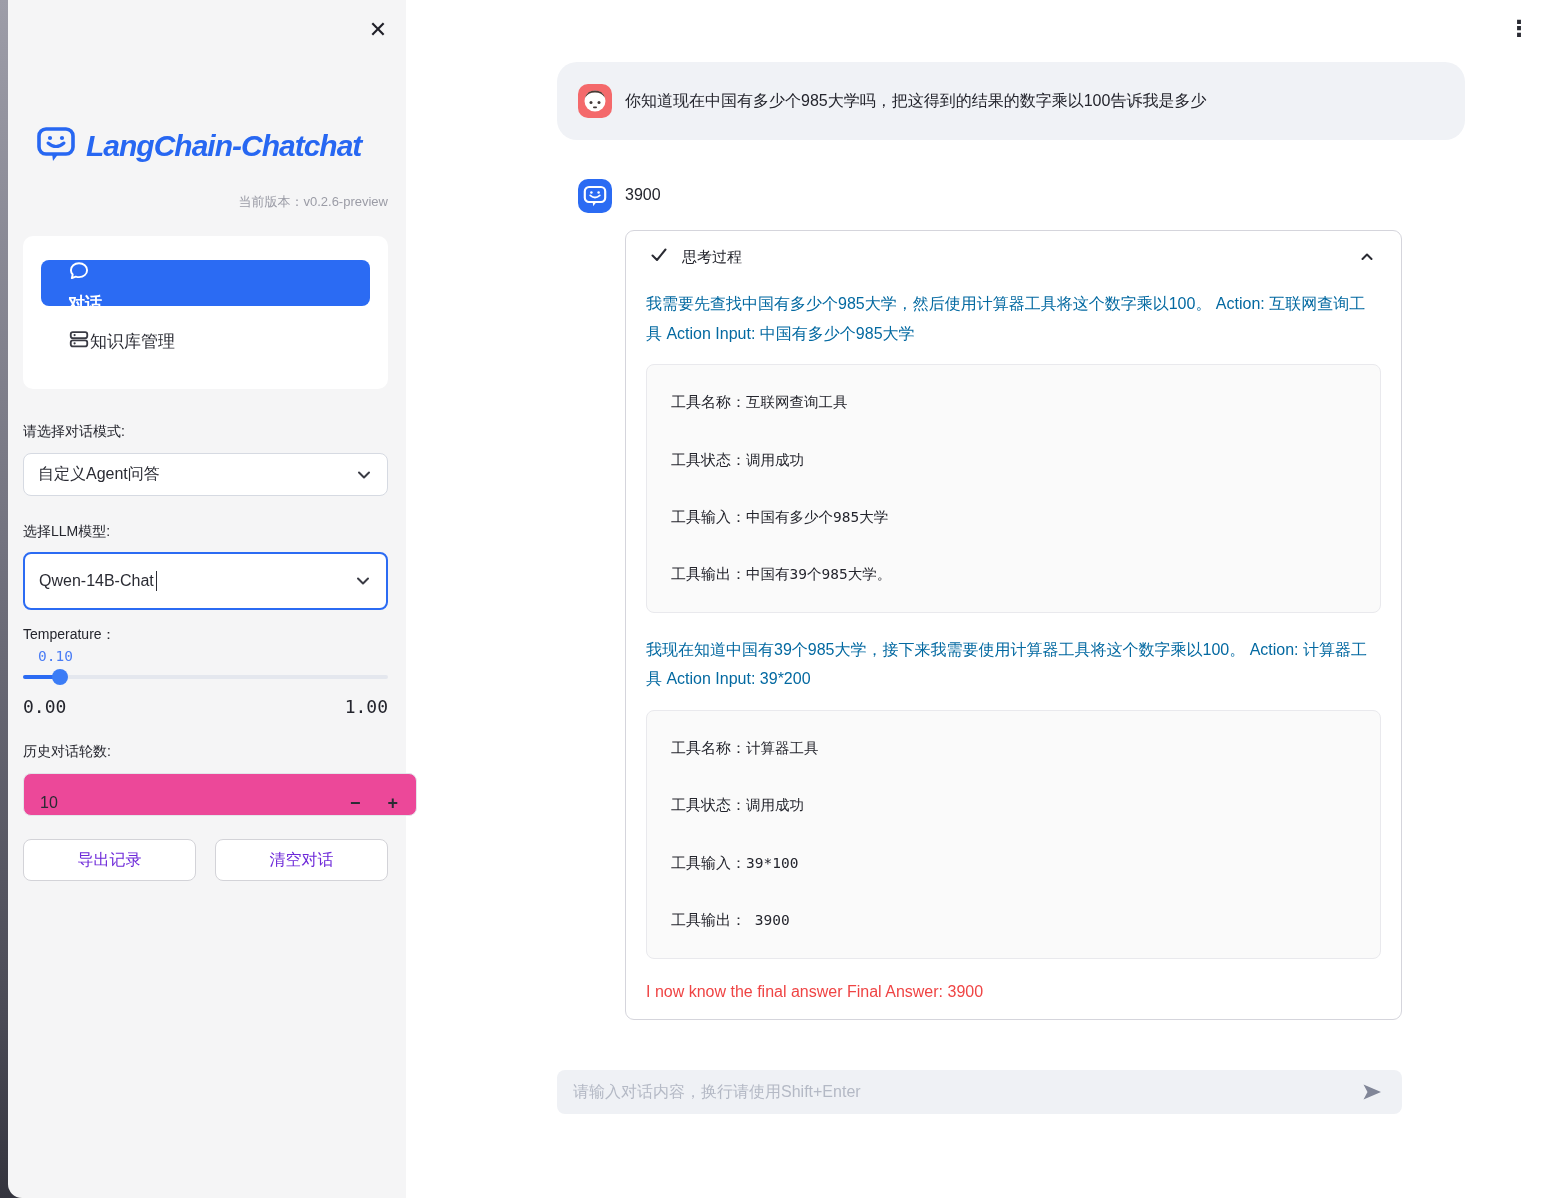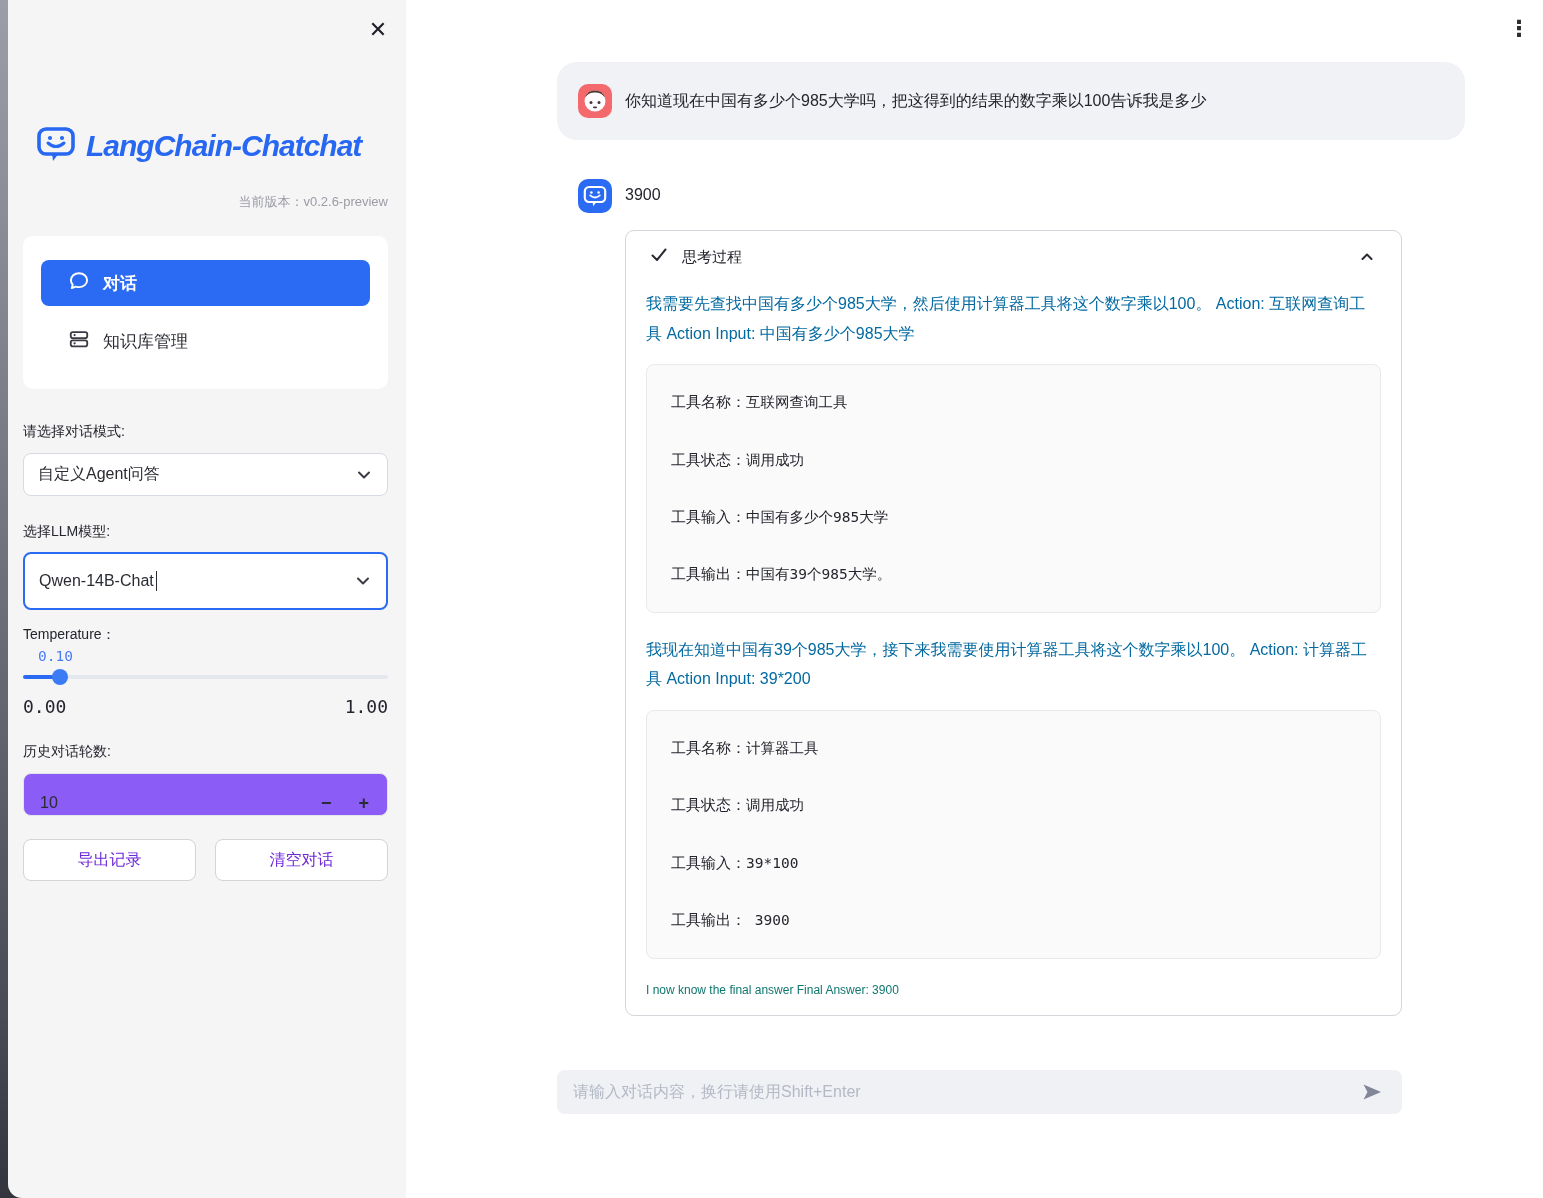--- a/index.html
+++ b/index.html
@@ -23,43 +23,43 @@
     display:flex; align-items:center; justify-content:center; font-size:22px; color:#1d1d26; cursor:pointer; }
 
   .logo-row { position:absolute; top:124px; left:36px; display:flex; align-items:center; gap:10px; }
   .logo-text { color:#2767f2; font-size:30px; font-weight:700; font-style:italic; letter-spacing:-1px; white-space:nowrap; }
 
   .version-row { position:absolute; top:193px; right:18px; font-size:13px; color:#9b9ca6; }
 
   .nav-card { position:absolute; top:236px; left:23px; width:365px; height:153px;
     background:#ffffff; border-radius:10px; padding:24px 18px 0 18px; }
   .nav-btn-active { height:46px; border-radius:8px; background:var(--accent);
-    display:flex; align-items:center; gap:13px; padding-left:27px;
-    color:#ffffff; font-size:17px; font-weight:700; cursor:pointer; }
-  .nav-item { margin-top:16px; height:38px; display:flex; align-items:center; gap:13px;
+    display:flex; gap:5px; padding-left:27px;
+    color:#ffffff; font-size:17px; font-weight:700; cursor:pointer;flex-direction:column; }
+  .nav-item { margin-top:16px; height:38px; display:flex; align-items:center; 
     padding-left:27px; font-size:17px; color:#2a2b33; cursor:pointer; }
 
   .side-label { position:absolute; left:23px; font-size:14px; color:#24252d; }
   .selectbox { position:absolute; left:23px; width:365px; height:43px; background:#ffffff;
     border:1px solid #d6dae2; border-radius:8px; display:flex; align-items:center;
     padding:0 14px; font-size:16px; color:#2a2b33; cursor:pointer; }
   .selectbox .chev { margin-left:auto; display:flex; }
   .selectbox.focused { border:2px solid var(--accent); }
   .caret-bar { width:1.5px; height:20px; background:#2a2b33; margin-left:2px; }
 
   .temp-value { position:absolute; left:38px; top:648px; font-size:14.5px; color:#4b7df5; }
   .slider { position:absolute; left:23px; top:669px; width:365px; height:16px; cursor:pointer; }
   .slider .track { position:absolute; top:6px; left:0; width:100%; height:4px; border-radius:2px; background:#e4e7ee; }
   .slider .fill { position:absolute; top:6px; left:0; width:10%; height:4px; border-radius:2px; background:var(--accent); }
   .slider .thumb { position:absolute; top:0; left:calc(10% - 8px); width:16px; height:16px;
     border-radius:50%; background:#3b7cf6; }
   .minmax { position:absolute; left:23px; top:696px; width:365px; display:flex;
     justify-content:space-between; font-size:18px; color:#24252d; }
 
-  .numinput { position:absolute; left:23px; top:773px; width:365px; height:43px; background:#8b5cf6;
+  .numinput { position:absolute; left:23px; top:773px; width:394px; height:43px; background:#ec4899;
     border:1px solid #e3e5ea; border-radius:8px; display:flex; align-items:center;
     padding:16px 18px 0 16px; font-size:16px; color:#2a2b33; }
   .numinput .stepper { margin-left:auto; display:flex; gap:27px; }
   .numinput .step { font-size:18px; font-weight:700; color:#2a2b33; background:none; border:none;
     cursor:pointer; line-height:1; font-family:inherit; }
 
   .btn-row { position:absolute; left:23px; top:839px; width:365px; display:flex; gap:19px; }
   .side-btn { flex:1; height:42px; background:#ffffff; border:1px solid #d3d3d8; border-radius:8px;
     font-size:16px; color:#6d28d9; font-family:inherit; cursor:pointer; }
 
@@ -88,21 +88,21 @@
   .exp-title { font-size:15px; color:#24252d; }
   .exp-chevron { margin-left:auto; display:flex; }
   .exp-body { padding:0 20px 18px 20px; }
   .thought { font-size:16px; line-height:1.85; color:#0369a1; margin:6px 0 16px 0; }
   .thought2 { margin-top:22px; }
   .toolbox { background:#fafafa; border:1px solid #e9e9ed; border-radius:8px;
     padding:28px 24px 28px 24px; margin:16px 0 6px 0; }
   .trow { font-size:15px; color:#24252d; margin-bottom:39px; line-height:1.2; }
   .trow:last-child { margin-bottom:0; }
   .trow .tval { font-family:"DejaVu Sans Mono","Liberation Mono",monospace; font-size:14.5px; }
-  .final-line { font-size:12px; color:#0f766e; margin-top:24px; }
+  .final-line { font-size:16px; color:#ef4444; margin-top:24px; }
 
   .chat-input { position:absolute; top:1070px; left:0; width:845px; height:44px; background:#eff1f5;
     border-radius:8px; display:flex; align-items:center; padding:0 14px 0 16px; }
   .chat-input input { flex:1; background:transparent; border:none; outline:none;
     font-size:16px; color:#24252d; font-family:inherit; }
   .chat-input input::placeholder { color:#b4b9c5; }
   .send-btn { background:none; border:none; cursor:pointer; display:flex; padding:4px; }
 </style>
 </head>
 <body>

